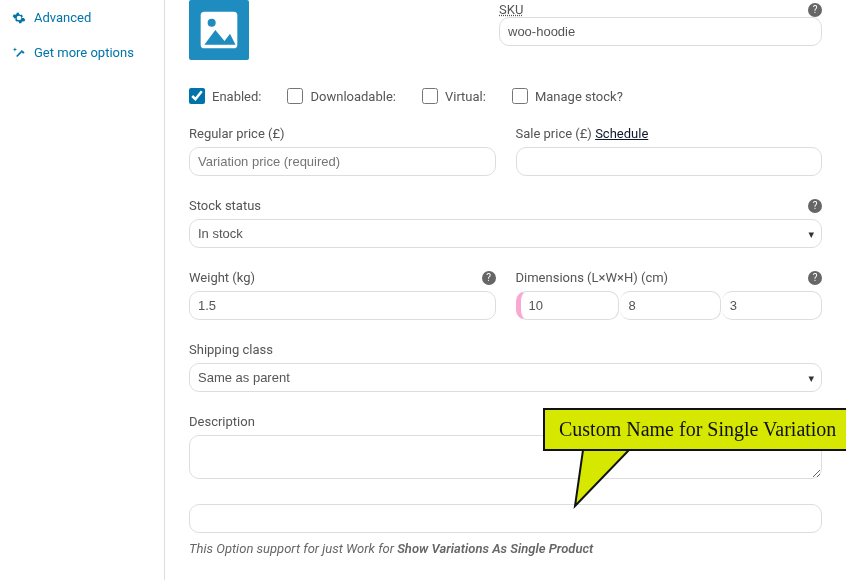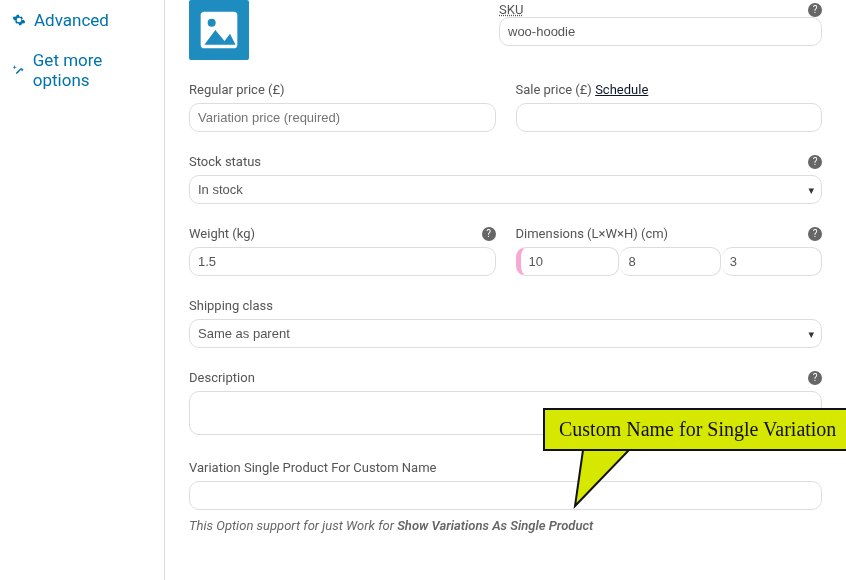--- a/index.html
+++ b/index.html
@@ -1,19 +1,19 @@
 <!DOCTYPE html>
 <html><head>
 <meta charset="utf-8">
 <style>
 * { box-sizing: border-box; margin: 0; padding: 0; }
 body { font-family: -apple-system, BlinkMacSystemFont, "Segoe UI", Roboto, sans-serif; font-size: 13px; color: #555; background: #fff; width: 846px; height: 580px; overflow: hidden; }
 .layout { display: flex; height: 100%; }
 .sidebar { width: 165px; border-right: 1px solid #ddd; padding-top: 0; }
-.sidebar-item { display: flex; align-items: center; padding: 10px 12px; color: #0073aa; cursor: pointer; font-size: 17px; }
+.sidebar-item { display: flex; align-items: center; padding: 10px 12px; color: #0073aa; cursor: pointer; font-size: 13px; }
 .sidebar-item .sicon { width: 14px; margin-right: 8px; display: inline-flex; align-items: center; justify-content: center; }
 .main { flex: 1; padding: 0 24px 20px 24px; overflow: auto; position: relative; }
 .top-row { display: flex; align-items: flex-start; }
 .img-box { width: 60px; height: 60px; background: #1e8cbe; display: flex; align-items: center; justify-content: center; border-radius: 2px; }
 .img-box svg { width: 44px; height: 44px; }
 .sku-col { flex: 1; margin-left: 250px;}
 .sku-col .lbl { font-size: 13px; color: #555; text-decoration: underline dotted; }
 .row-lbl { display: flex; justify-content: space-between; align-items: center; margin-top: 2px; }
 .help { width: 14px; height: 14px; border-radius: 50%; background: #666; color: #fff; font-size: 10px; display: inline-flex; align-items: center; justify-content: center; cursor: pointer; }
 input[type=text], select, textarea { width: 100%; border: 1px solid #ddd; padding: 6px 8px; font-size: 13px; color: #555; background: #fff; border-radius: 10px; }
@@ -73,20 +73,38 @@
       </div>
       <div class="sku-col">
         <div class="row-lbl">
           <span class="lbl">SKU</span>
           <span class="help">?</span>
         </div>
         <input type="text" value="woo-hoodie" style="">
       </div>
     </div>
 
+    <div class="checks">
+      <label class="chk">
+          <input type="checkbox" checked="" style="">
+          <span>Enabled:</span>
+        </label>
+      <label class="chk">
+          <input type="checkbox" style="">
+          <span>Downloadable:</span>
+        </label>
+      <label class="chk">
+          <input type="checkbox" style="">
+          <span>Virtual:</span>
+        </label>
+      <label class="chk">
+          <input type="checkbox" style="">
+          <span>Manage stock?</span>
+        </label>
+    </div>
 
     <div class="section two-col">
       <div>
         <label class="lbl-plain">Regular price (£)</label>
         <input type="text" placeholder="Variation price (required)" style="">
       </div>
       <div>
         <div class="lbl-row">
           <span>
             <span>Sale price (£)</span>
@@ -137,21 +155,20 @@
 
     <div class="section">
       <div class="lbl-row">
         <span>Description</span>
         <span class="help">?</span>
       </div>
       <textarea style=""></textarea>
     </div>
 
     <div class="section">
-      <label class="lbl-plain">Variation Single Product For Custom Name</label>
       <input type="text" value="" style="">
       <div class="hint">
         <span>This Option support for just Work for </span><strong>Show Variations As Single Product</strong>
       </div>
     </div>
 
     <div class="callout">
       <div class="callout-box">Custom Name for Single Variation</div>
       <svg class="callout-tail" width="70" height="60">
           <polygon points="10,0 56,0 2,56" fill="#d6e700" stroke="#111" stroke-width="2"></polygon>

